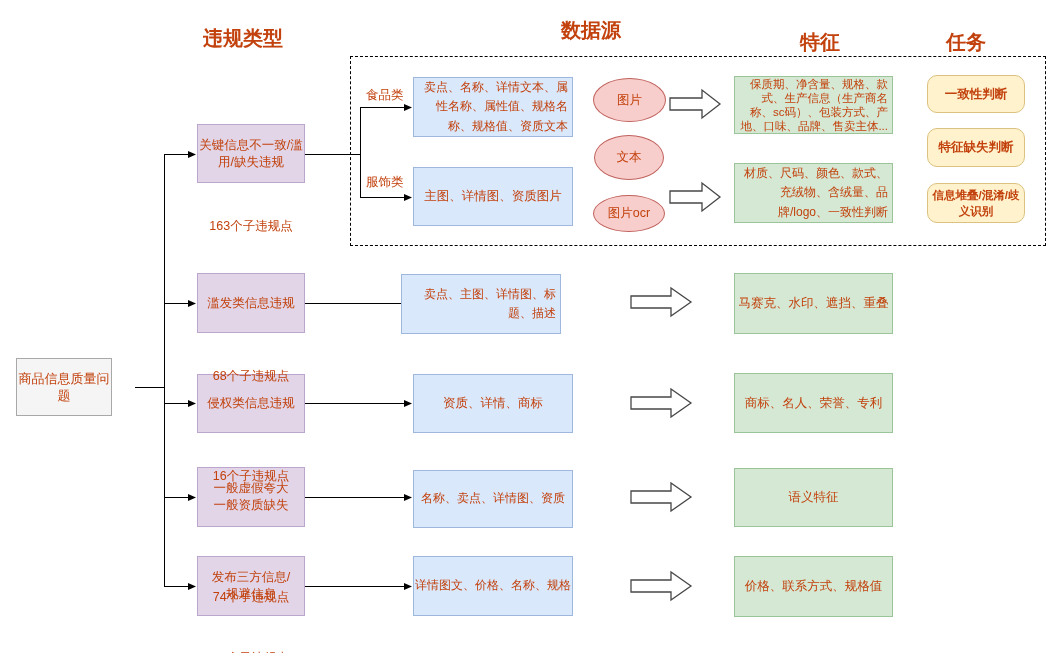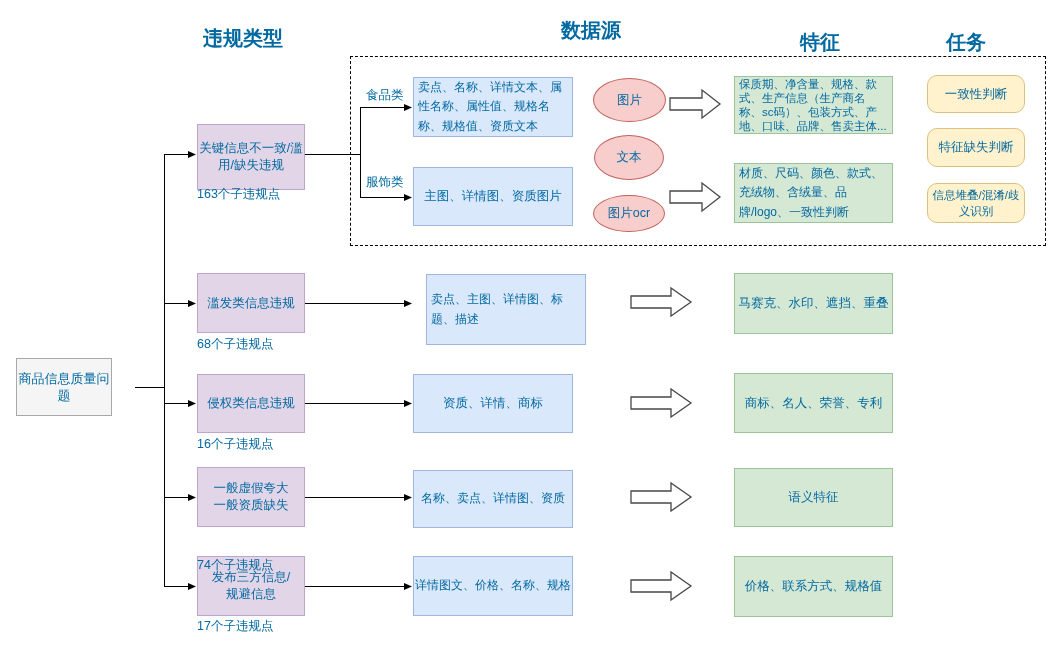--- a/index.html
+++ b/index.html
@@ -1,41 +1,41 @@
 <!DOCTYPE html>
 <html style="--purple_fill: #e1d5e7; --purple_stroke: #bca6cd; --blue_fill: #dae8fc; --blue_stroke: #9db8dc; --green_fill: #d5e8d4; --green_stroke: #9cc499; --red_fill: #f8cecc; --red_stroke: #c0625d; --yellow_fill: #fff2cc; --yellow_stroke: #dcc280; --gray_fill: #f5f5f5; --gray_stroke: #a8a8a8;"><head>
 <meta charset="utf-8">
 <style>
   html,body{margin:0;padding:0;background:#fff;}
   .canvas{
     position:relative;width:1063px;height:653px;background:#fff;overflow:hidden;
-    font-family:"Liberation Sans","DejaVu Sans",sans-serif;color:#0369a1;
+    font-family:"Liberation Sans","DejaVu Sans",sans-serif;color:#c2410c;
   }
   .hdr{
     position:absolute;transform:translateX(-50%);
     font-size:20px;font-weight:700;white-space:nowrap;
   }
   .box{
     position:absolute;box-sizing:border-box;border:1px solid #999;
     display:flex;align-items:center;justify-content:center;
     text-align:center;font-size:12.5px;line-height:17px;
   }
-  .box.left{justify-content:flex-start;text-align:left;padding:2px 4px;}
+  .box.left{justify-content:flex-start;text-align:right;padding:2px 4px;}
   .preline{white-space:pre-line;}
   .purple{background:var(--purple_fill);border-color:var(--purple_stroke);}
   .blue{background:var(--blue_fill);border-color:var(--blue_stroke);}
   .green{background:var(--green_fill);border-color:var(--green_stroke);}
-  .yellow{background:var(--yellow_fill);border-color:var(--yellow_stroke);border-radius:10px;font-size:12.5px;}
+  .yellow{background:var(--yellow_fill);border-color:var(--yellow_stroke);border-radius:10px;font-size:12.5px;font-weight:bold;}
   .gray{background:var(--gray_fill);border-color:var(--gray_stroke);font-size:13px;}
   .ellipse{background:var(--red_fill);border:1.3px solid var(--red_stroke);border-radius:50%;font-size:12.5px;}
   .dense{font-size:12px;line-height:19.5px;}
   .dense4{font-size:11.5px;line-height:14px;padding:2px 3px;}
   .caption{
-    position:absolute;width:108px;left:197px;text-align:left;
-    font-size:12.5px;white-space:nowrap;
+    position:absolute;width:108px;left:197px;text-align:center;
+    font-size:12.5px;white-space:nowrap;margin-top:32px;
   }
   .blabel{position:absolute;font-size:12.5px;white-space:nowrap;}
   .dashed{
     position:absolute;left:350px;top:56px;width:696px;height:190px;
     border:1px dashed #000;box-sizing:border-box;
   }
   svg.connectors{position:absolute;left:0;top:0;}
   svg .wire{stroke:#000;stroke-width:1;fill:none;}
   svg .blockarrow{stroke:#474747;stroke-width:1.3;fill:#fff;stroke-linejoin:miter;}
 </style>
@@ -79,41 +79,41 @@
 
   <div class="hdr" style="left:243px;top:25px">违规类型</div>
   <div class="hdr" style="left:591px;top:17px">数据源</div>
   <div class="hdr" style="left:820px;top:29px">特征</div>
   <div class="hdr" style="left:966px;top:29px">任务</div>
 
   <div class="dashed"></div>
 
   <div class="box gray" style="left:16px;top:358px;width:96px;height:58px">商品信息质量问题</div>
 
-  <div class="box purple preline" style="left:197px;top:124px;width:108px;height:66px">关键信息不一致/滥
+  <div class="box purple preline" style="left:197px;top:124px;width:108px;height:59px">关键信息不一致/滥
 用/缺失违规</div>
   <div class="box purple" style="left:197px;top:273px;width:108px;height:60px">滥发类信息违规</div>
   <div class="box purple" style="left:197px;top:374px;width:108px;height:59px">侵权类信息违规</div>
   <div class="box purple preline" style="left:197px;top:467px;width:108px;height:60px">一般虚假夸大
 一般资质缺失</div>
   <div class="box purple preline" style="left:197px;top:556px;width:108px;height:60px">发布三方信息/
 规避信息</div>
 
   <div class="caption" style="top:186px">163个子违规点</div>
   <div class="caption" style="top:336px">68个子违规点</div>
   <div class="caption" style="top:436px">16个子违规点</div>
   <div class="caption" style="top:557px">74个子违规点</div>
   <div class="caption" style="top:618px">17个子违规点</div>
 
   <div class="blabel" style="left:366px;top:87px">食品类</div>
   <div class="blabel" style="left:366px;top:174px">服饰类</div>
 
   <div class="box blue left dense" style="left:413px;top:77px;width:160px;height:60px">卖点、名称、详情文本、属性名称、属性值、规格名称、规格值、资质文本</div>
   <div class="box blue" style="left:413px;top:167px;width:160px;height:59px">主图、详情图、资质图片</div>
-  <div class="box blue left dense" style="left:426px;top:274px;width:160px;height:71px">卖点、主图、详情图、标题、描述</div>
+  <div class="box blue left dense" style="left:401px;top:274px;width:160px;height:60px">卖点、主图、详情图、标题、描述</div>
   <div class="box blue" style="left:413px;top:374px;width:160px;height:59px">资质、详情、商标</div>
   <div class="box blue dense" style="left:413px;top:470px;width:160px;height:58px">名称、卖点、详情图、资质</div>
   <div class="box blue dense" style="left:413px;top:556px;width:160px;height:60px">详情图文、价格、名称、规格</div>
 
   <div class="box ellipse" style="left:593px;top:78px;width:73px;height:44px">图片</div>
   <div class="box ellipse" style="left:594px;top:135px;width:70px;height:45px">文本</div>
   <div class="box ellipse" style="left:593px;top:195px;width:72px;height:37px">图片ocr</div>
 
   <div class="box green left dense4" style="left:734px;top:76px;width:159px;height:58px">保质期、净含量、规格、款式、生产信息（生产商名称、sc码）、包装方式、产地、口味、品牌、售卖主体...</div>
   <div class="box green left dense" style="left:734px;top:163px;width:159px;height:60px">材质、尺码、颜色、款式、充绒物、含绒量、品牌/logo、一致性判断</div>

